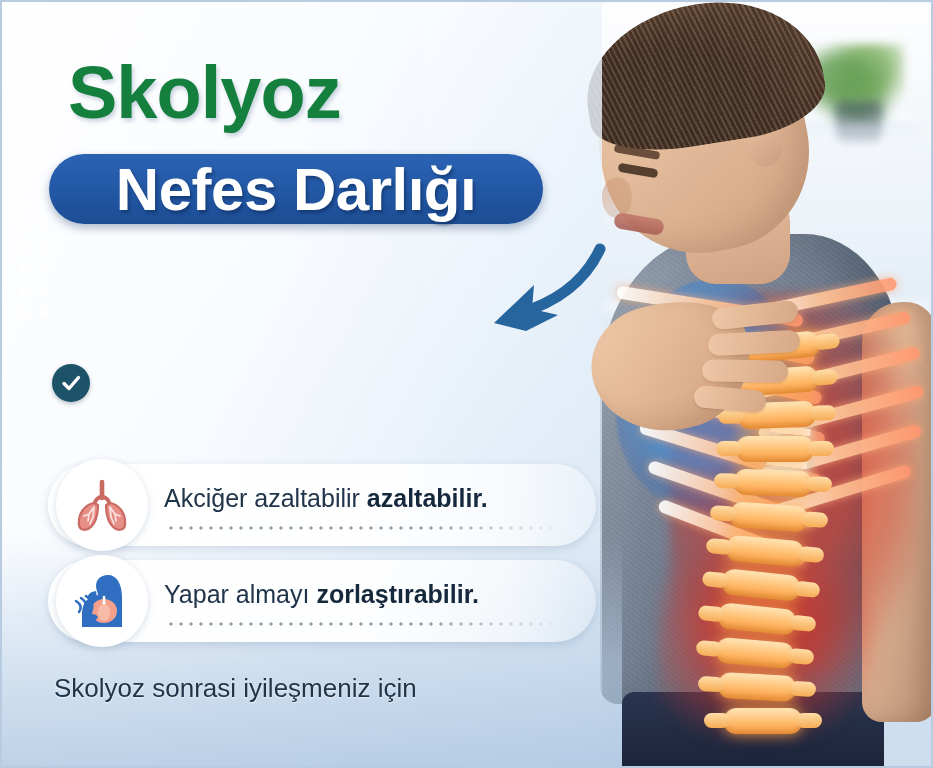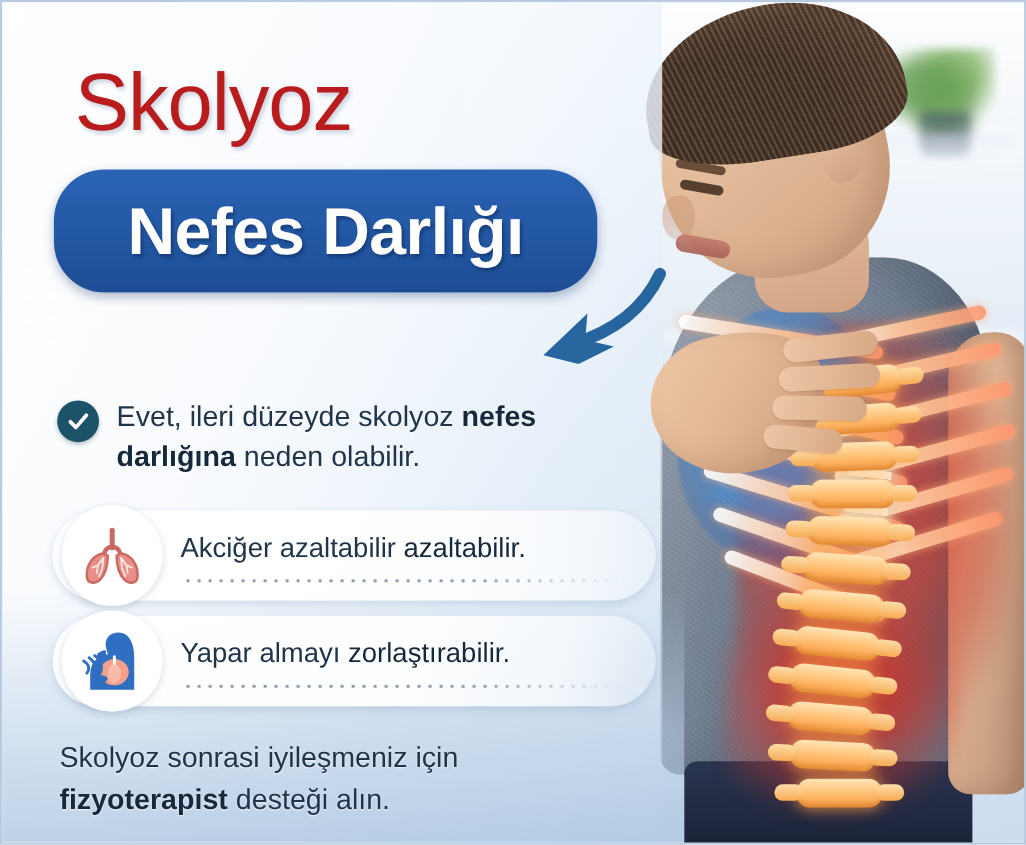--- a/index.html
+++ b/index.html
@@ -199,26 +199,26 @@
   .cervical{
     position:absolute;left:56px;top:178px;width:40px;height:78px;
     background:repeating-linear-gradient(180deg, rgba(255,255,255,.92) 0 7px, rgba(190,225,255,.5) 7px 11px);
     border-radius:14px;box-shadow:0 0 12px rgba(200,230,255,.9);
     transform:rotate(6deg);
   }
 
   
   .h-top{
     position:absolute;left:66px;top:48px;
-    font-size:74px;font-weight:normal;color:#b91c1c;letter-spacing:-1px;
+    font-size:74px;font-weight:bold;color:#15803d;letter-spacing:-1px;
     text-shadow:2px 3px 4px rgba(140,160,185,.45);
   }
   .pill-head{
     position:absolute;left:47px;top:152px;
-    width:494px;height:112px;border-radius:46px;
+    width:494px;height:70px;border-radius:46px;
     background:linear-gradient(180deg,#2b63b4 0%,#2257a3 55%,#1d4d94 100%);
     box-shadow:0 4px 10px rgba(30,60,110,.35);
     display:flex;align-items:center;justify-content:center;
   }
   .pill-head span{
     font-size:60px;font-weight:bold;color:#ffffff;letter-spacing:-.5px;
     text-shadow:2px 3px 3px rgba(12,40,88,.5);
   }
   .h-bot{
     position:absolute;left:66px;top:243px;
@@ -253,21 +253,21 @@
   .card-2{top:558px;}
   .badge{
     position:absolute;left:8px;top:-5px;width:92px;height:92px;border-radius:50%;
     background:#ffffff;box-shadow:0 2px 7px rgba(120,145,175,.3);
     display:flex;align-items:center;justify-content:center;
   }
   .card-text{
     position:absolute;left:116px;top:20px;
     font-size:25px;color:#20344a;white-space:nowrap;
   }
-  .card-text b{font-weight:normal;color:#16283c;margin-top:28px;}
+  .card-text b{font-weight:bold;color:#16283c;margin-top:28px;}
   .dots-line{
     position:absolute;left:118px;top:62px;width:400px;height:4px;
     background-image:radial-gradient(circle, rgba(110,125,145,.75) 1.3px, rgba(110,125,145,0) 1.9px);
     background-size:10px 4px;
     -webkit-mask-image:linear-gradient(90deg,#000 0 66%,rgba(0,0,0,0) 100%);
             mask-image:linear-gradient(90deg,#000 0 66%,rgba(0,0,0,0) 100%);
   }
 
   
   .footer{
@@ -366,23 +366,20 @@
       <path d="M12 96 L 52 58 L 50 82 L 76 88 L 44 104 Z" fill="#27659f"></path>
     </svg>
   </div>
 
   <div class="check-row">
     <div class="check-circle">
       <svg width="22" height="22" viewBox="0 0 22 22">
         <path d="M4 11.5 L9 16.5 L18.5 5.5" stroke="#ffffff" stroke-width="3.4" fill="none" stroke-linecap="round" stroke-linejoin="round"></path>
       </svg>
     </div>
-    <div class="check-text">
-      <span>Evet, ileri düzeyde skolyoz </span><b>nefes darlığına</b><span> neden olabilir.</span>
-    </div>
   </div>
 
   <div class="card card-1">
     <div class="badge">
       <svg width="62" height="58" viewBox="0 0 62 58">
         <path d="M31 6 L31 22" stroke="#c96a63" stroke-width="4.6" stroke-linecap="round"></path>
         <path d="M31 21 C 26 21, 24 25, 23 29" stroke="#c96a63" stroke-width="4" fill="none" stroke-linecap="round"></path>
         <path d="M31 21 C 36 21, 38 25, 39 29" stroke="#c96a63" stroke-width="4" fill="none" stroke-linecap="round"></path>
         <path d="M23 27 C 13 29, 7 38, 8 49 C 9 55, 16 55, 20 51 C 25 46, 27 37, 27 29 Z" fill="#e68e87" stroke="#c96a63" stroke-width="2.2" stroke-linejoin="round"></path>
         <path d="M39 27 C 49 29, 55 38, 54 49 C 53 55, 46 55, 42 51 C 37 46, 35 37, 35 29 Z" fill="#e68e87" stroke="#c96a63" stroke-width="2.2" stroke-linejoin="round"></path>
@@ -411,16 +408,15 @@
       </svg>
     </div>
     <div class="card-text">
       <span>Yapar almayı </span><b>zorlaştırabilir.</b>
     </div>
     <div class="dots-line"></div>
   </div>
 
   <div class="footer">
     <div>Skolyoz sonrasi iyileşmeniz için</div>
-    <div><b>fizyoterapist</b><span> desteği alın.</span></div>
   </div>
 
 </div>
 
 </body></html>

